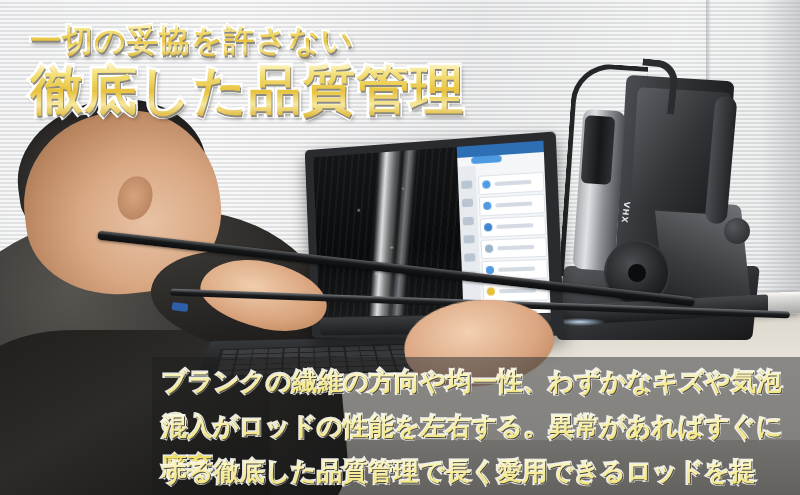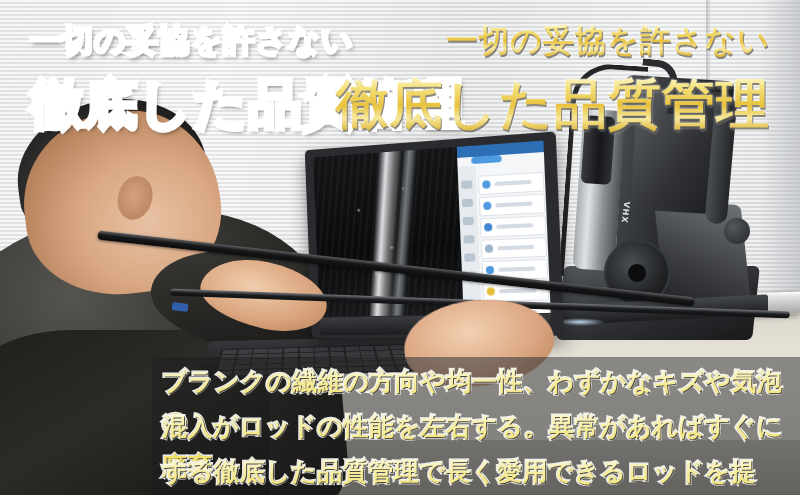--- a/index.html
+++ b/index.html
@@ -265,21 +265,21 @@
   }
   .hl-line1,.hl-line2{
     font-family:"DejaVu Sans","Liberation Sans",sans-serif;
     font-weight:bold;
     background:linear-gradient(to bottom,#fffbe2 0%,#f5e27e 22%,#e8c23d 52%,#f7e89c 74%,#d9ac24 100%);
     -webkit-background-clip:text;background-clip:text;
     -webkit-text-fill-color:transparent;color:transparent;
     letter-spacing:1px;
     filter:drop-shadow(1.5px 2px 0 rgba(45,40,25,.55)) drop-shadow(0 0 1px rgba(255,255,255,.9));
   }
-  .hl-wrap{position:relative;display:block;text-align:right;}
+  .hl-wrap{position:relative;display:block;}
   .hl-stroke{
     position:absolute;left:0;top:0;
     font-family:"DejaVu Sans","Liberation Sans",sans-serif;
     font-weight:bold;color:transparent;
     -webkit-text-stroke:4px #ffffff;
     letter-spacing:1px;
     text-shadow:2px 3px 4px rgba(30,28,20,.55);
   }
   .l1{font-size:31px;line-height:36px;}
   .l2{font-size:53px;line-height:60px;}
@@ -489,21 +489,21 @@
     <div class="rod2"></div>
     <div class="yellow-tag"></div>
     <div class="hand-b"></div>
   </div>
 
   <div class="headline">
     <div class="hl-wrap">
       <div class="hl-stroke l1s">一切の妥協を許さない</div>
       <div class="hl-line1 l1">一切の妥協を許さない</div>
     </div>
-    <div class="hl-wrap" style="margin-top:16px;">
+    <div class="hl-wrap" style="margin-top:2px;">
       <div class="hl-stroke l2s">徹底した品質管理</div>
       <div class="hl-line2 l2">徹底した品質管理</div>
     </div>
   </div>
 
   <div class="caption">
     <div class="cap-row">
       <div class="cap-stroke">ブランクの繊維の方向や均一性、わずかなキズや気泡の</div>
       <div class="cap-line">ブランクの繊維の方向や均一性、わずかなキズや気泡の</div>
     </div>

